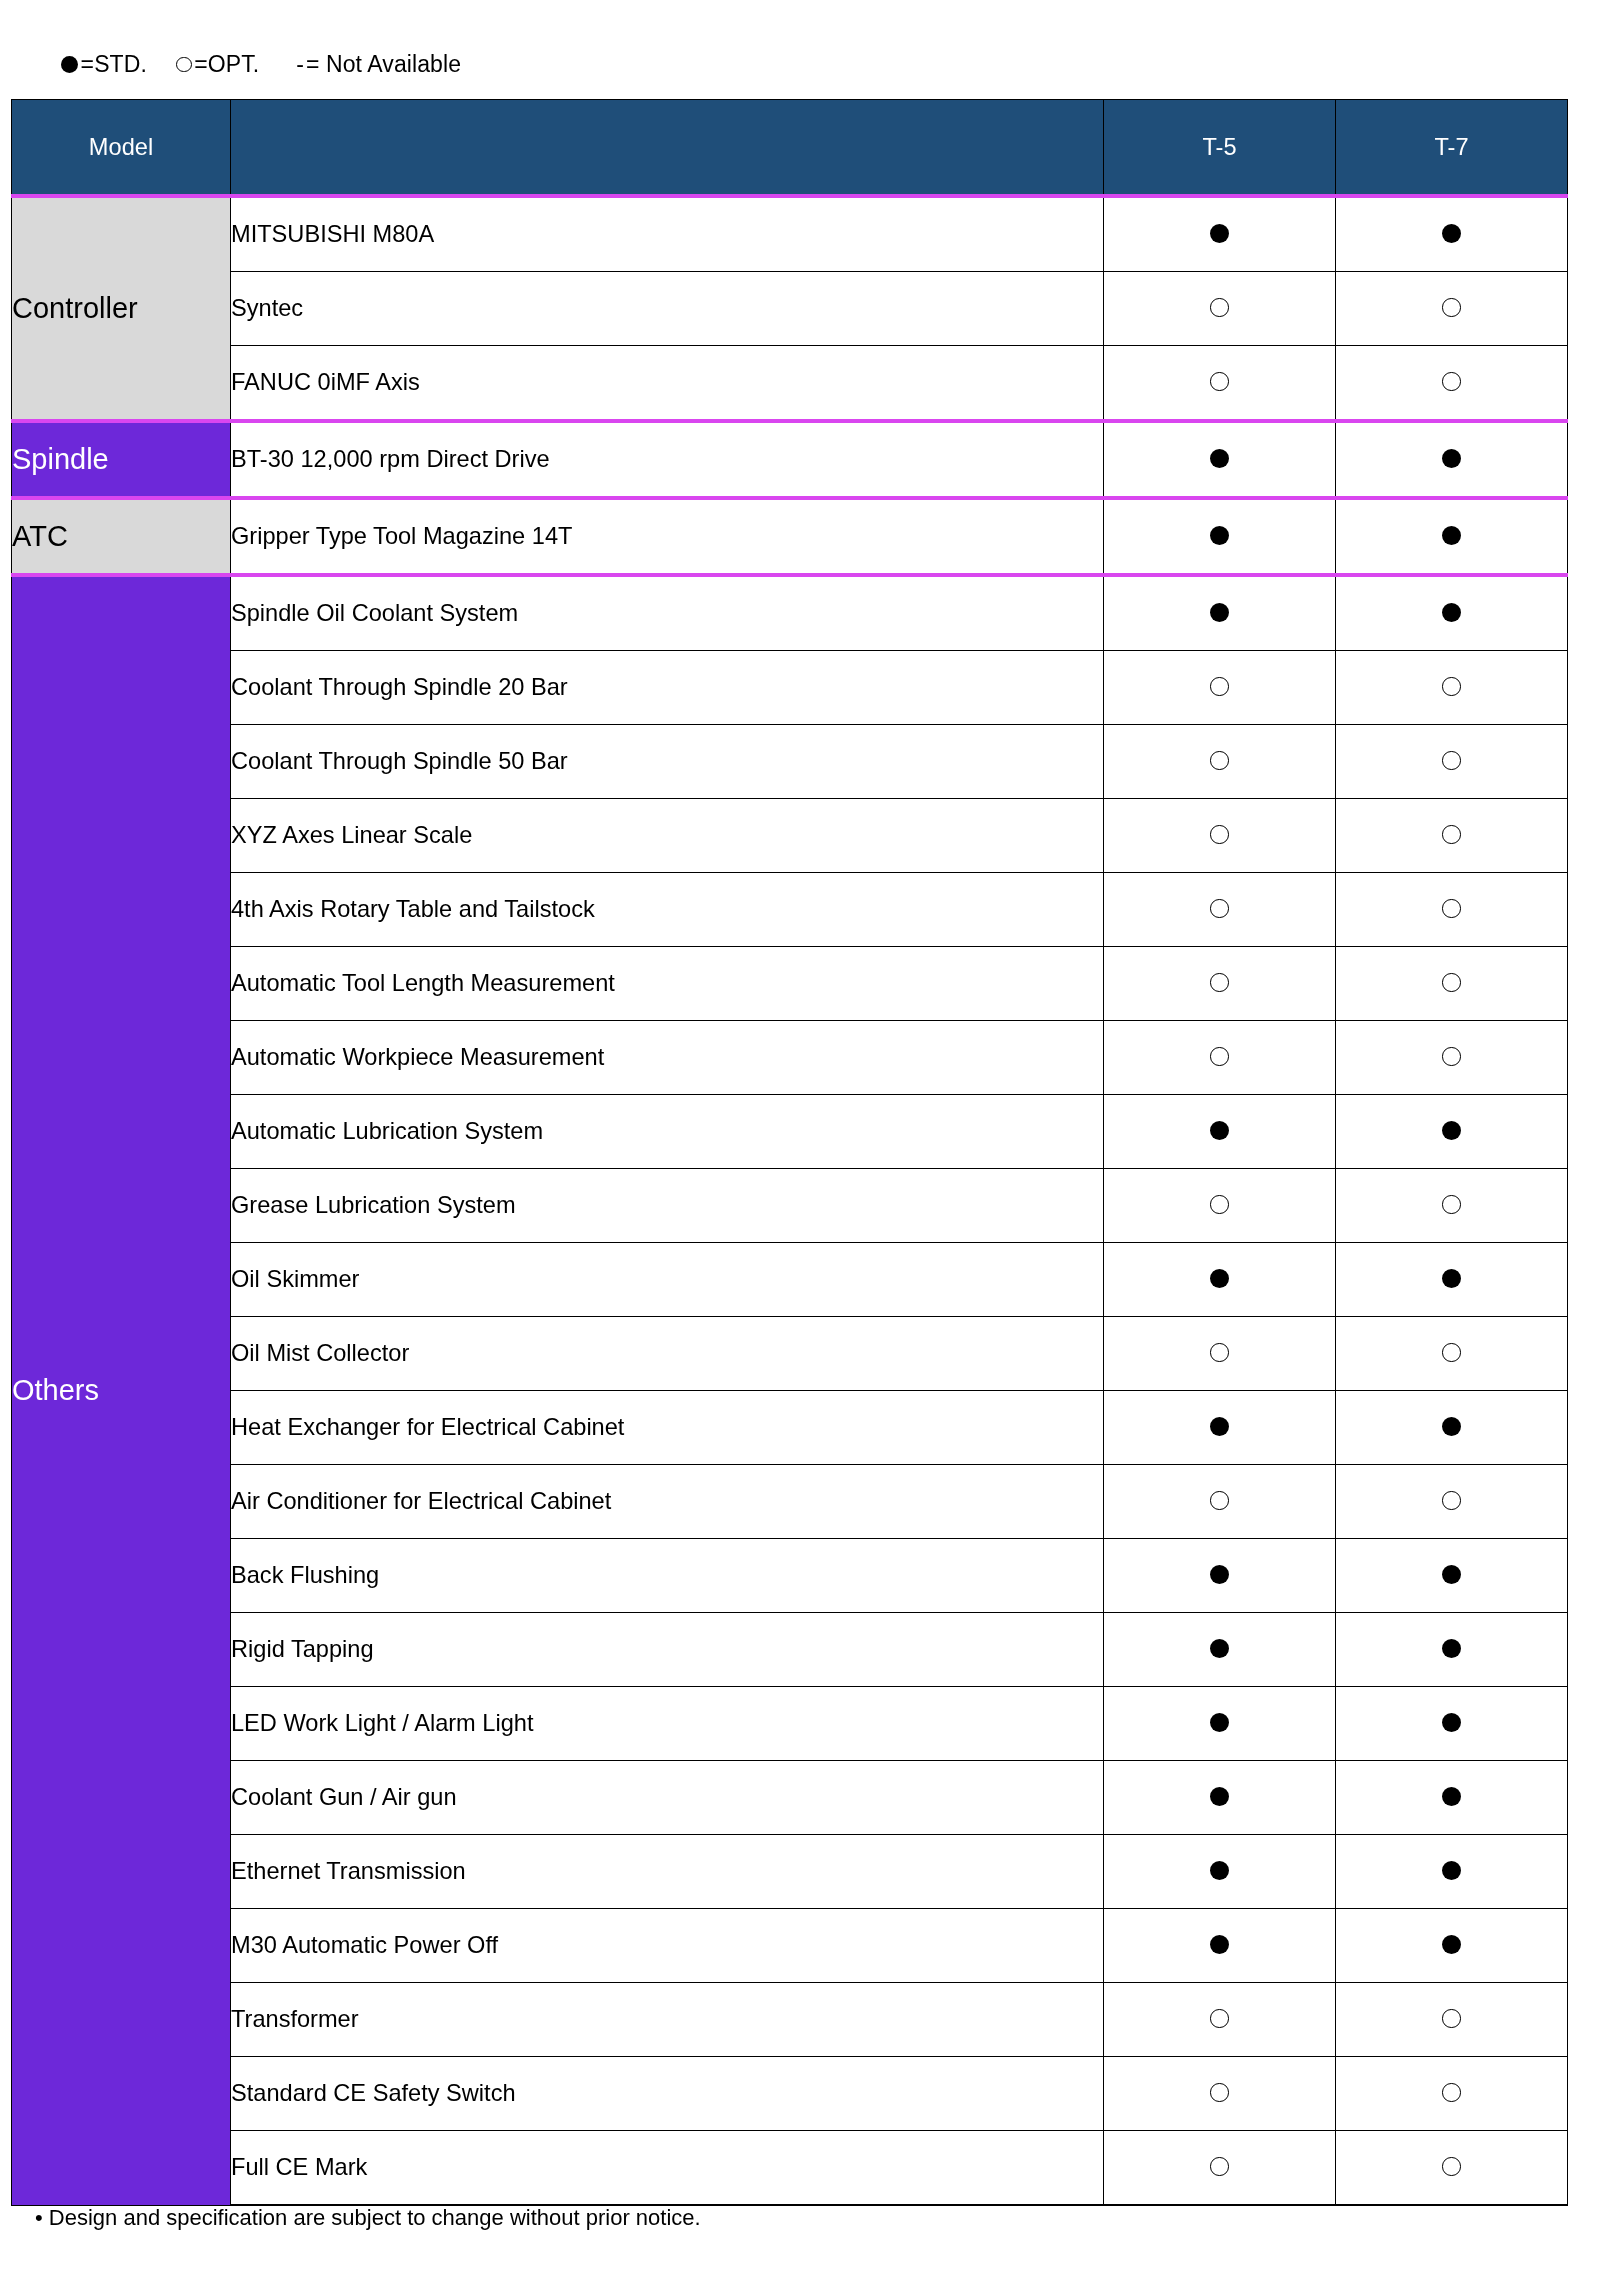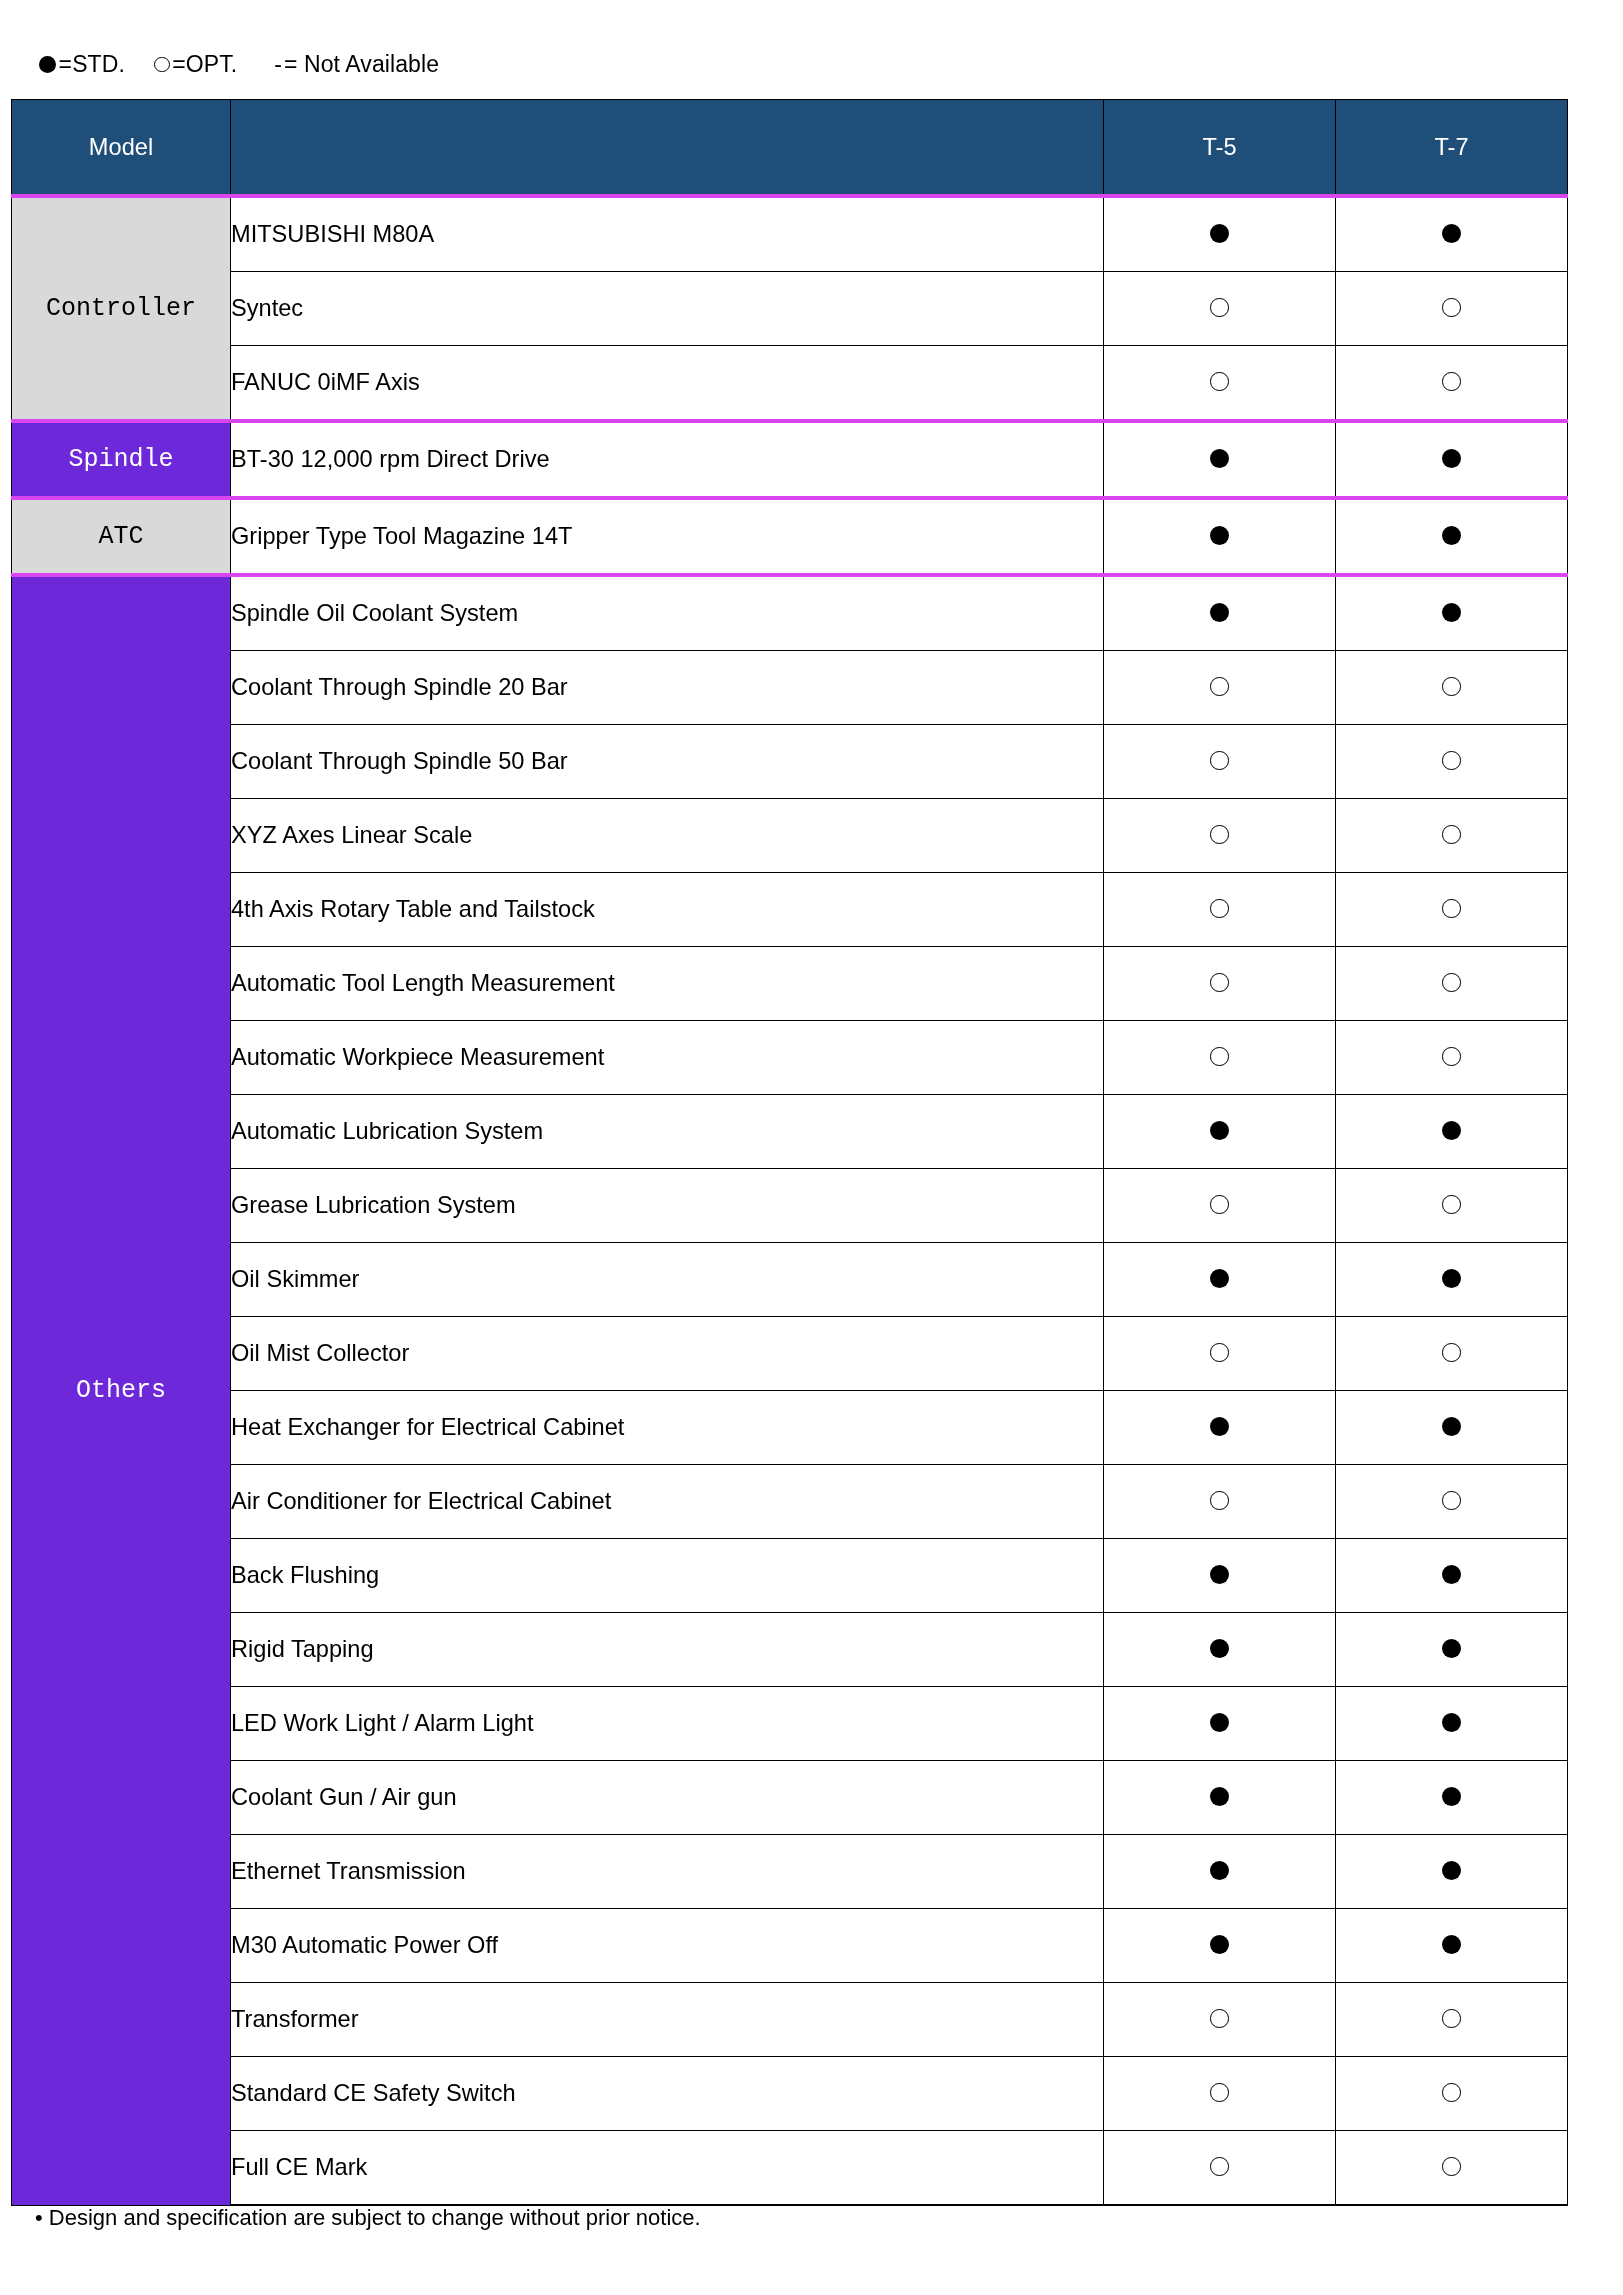--- a/index.html
+++ b/index.html
@@ -12,21 +12,21 @@
     height: 2295px;
     font-family: "Liberation Sans", "DejaVu Sans", sans-serif;
     color: #000000;
     position: relative;
     overflow: hidden;
   }
 
   
   .legend {
     position: absolute;
-    left: 39px;
+    left: 61px;
     top: 51px;
     display: flex;
     align-items: flex-end;
     font-size: 23px;
     letter-spacing: 0.1px;
     white-space: nowrap;
   }
   .legend .seg { display: flex; align-items: center; }
   .legend .seg + .seg { margin-left: 29px; }
   .legend .seg.na { margin-left: 37px; }
@@ -78,24 +78,23 @@
     background: #1F4E79;
     color: #ffffff;
     height: 94px;
     font-size: 23.6px;
     text-align: center;
   }
   .hdr.blank { }
 
   
   .cat {
-    text-align: center;
-    font-size: 25px;
+    text-align: left;
+    font-size: 29px;
     line-height: 1.2;
-    font-family: Liberation Mono, monospace;
   }
   .cat.gray { background: #D9D9D9; color: #000; }
   .cat.blue { background: #6d28d9; color: #ffffff; }
 
   
   .feat {
     background: #ffffff;
     font-size: 23.6px;
     padding-left: 14.4px;
     height: 73px;

